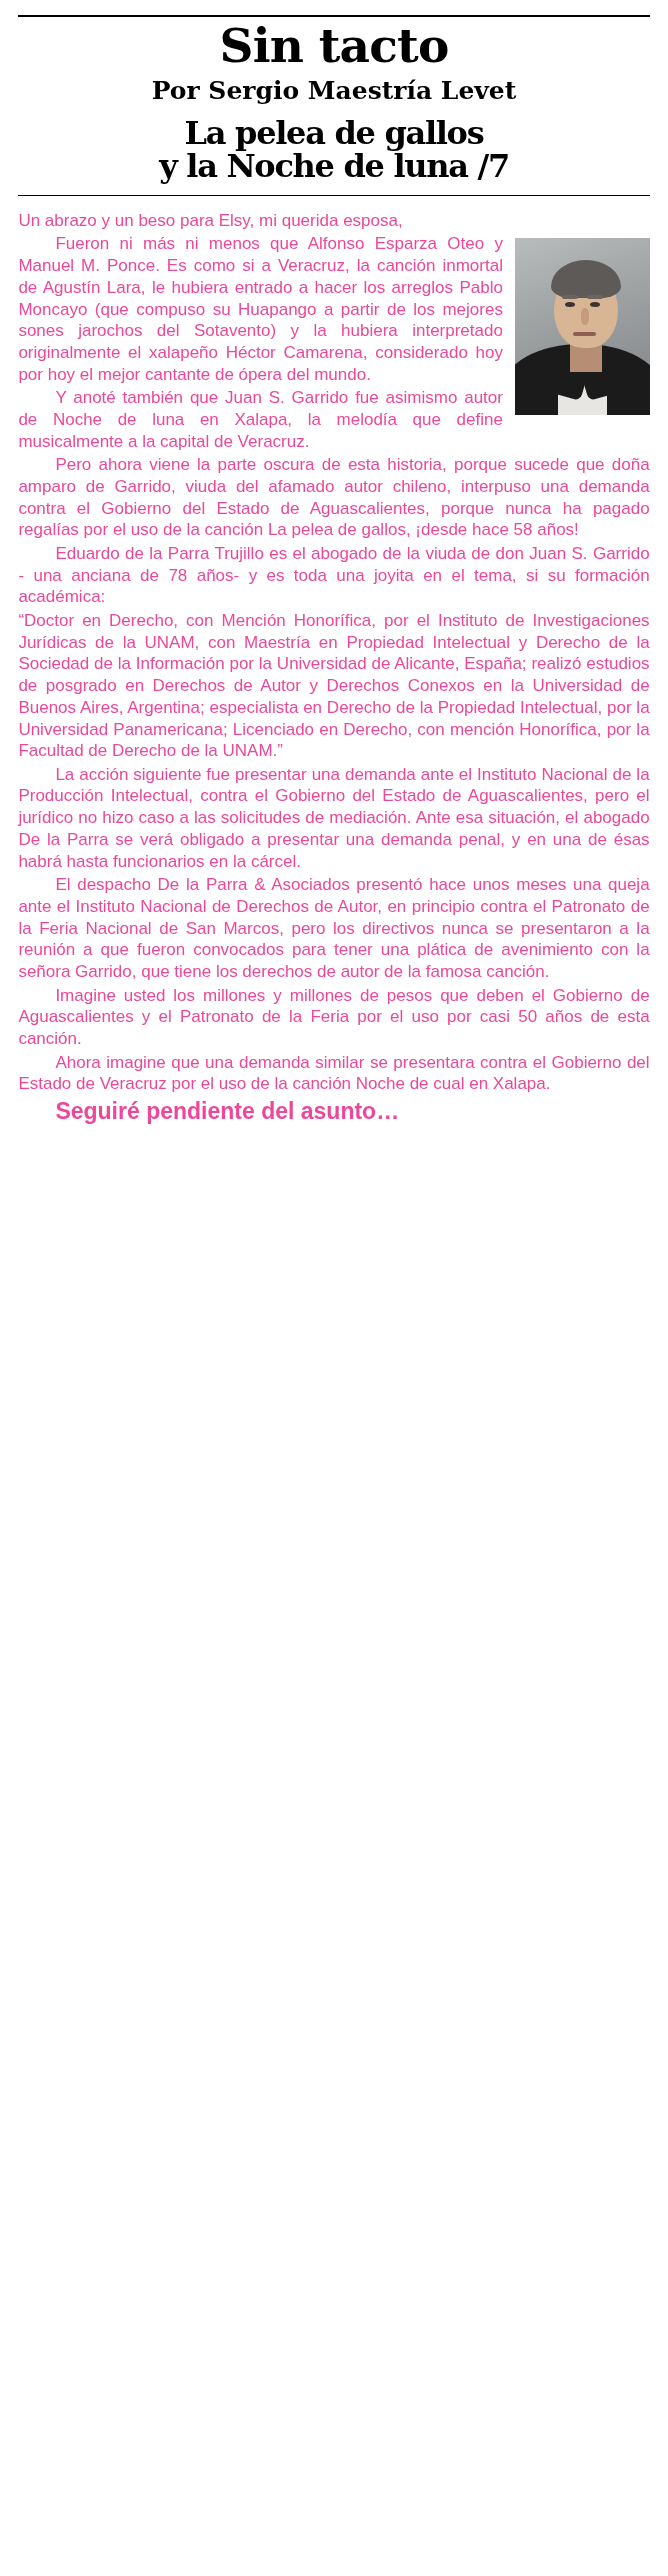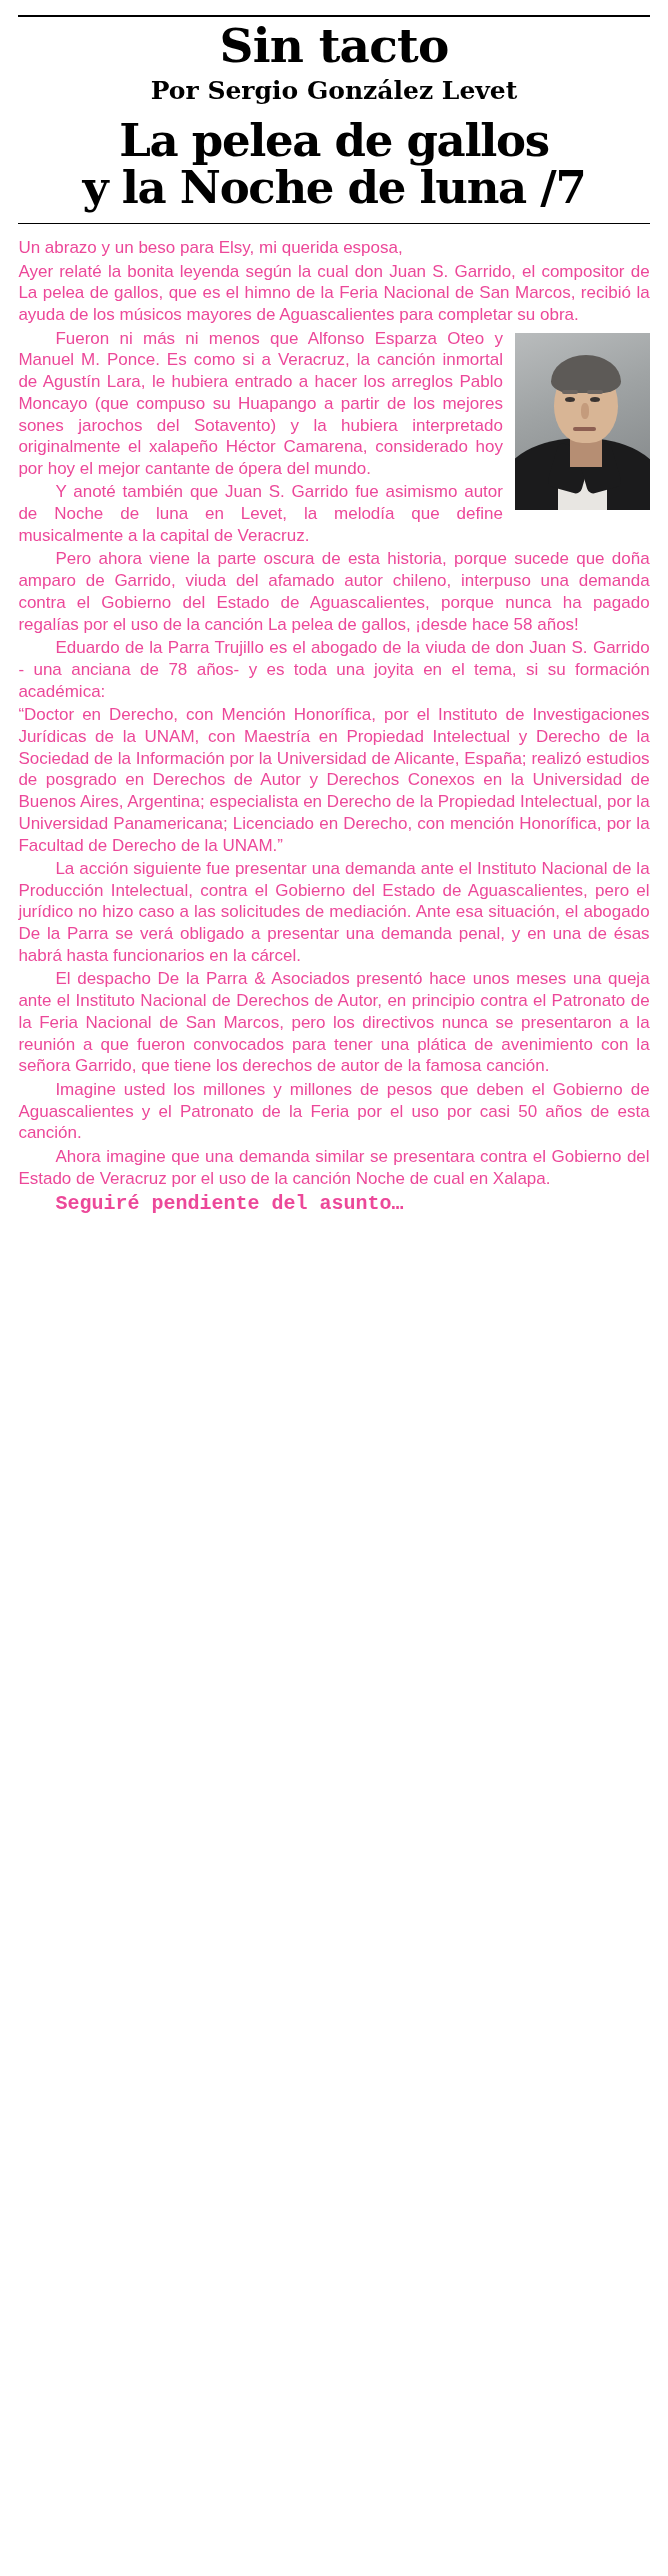--- a/index.html
+++ b/index.html
@@ -37,21 +37,21 @@
     font-family: "DejaVu Serif", serif;
     font-weight: bold;
     font-size: 25px;
     line-height: 1.1;
     margin: 8.4px 0 11.7px 0;
   }
   .headline {
     text-align: center;
     font-family: "DejaVu Serif", serif;
     font-weight: bold;
-    font-size: 45px;
+    font-size: 32px;
     line-height: 1.05;
     letter-spacing: -1.3px;
     margin: 5px 0 6.7px 0;
   }
   .headline .l2 {
     display: block;
   }
   .divider {
     border-top: 1.7px solid #000;
     margin: 11.7px 0 13.4px 0;
@@ -188,55 +188,53 @@
   .photo .mouth {
     position: absolute;
     left: 58px;
     top: 94px;
     width: 23.4px;
     height: 4.2px;
     background: #8d5f52;
     border-radius: 2.5px;
   }
   .closing {
-    font-size: 20px;
+    font-size: 23px;
     font-weight: bold;
     margin-top: 8.4px;
     text-indent: 18.4px;
-    font-family: Liberation Mono, monospace;
   }
   .clearfix::after {
     content: "";
     display: block;
     clear: both;
   }
 </style>
 </head>
 <body>
 
 <div class="page">
 
   <div class="rule"></div>
 
   <div class="kicker">Sin tacto</div>
 
-  <div class="byline">Por Sergio González Levet</div>
+  <div class="byline">Por Sergio Maestría Levet</div>
 
   <div class="headline">
     <span>La pelea de gallos</span>
     <span class="l2">y la Noche de luna /7</span>
   </div>
 
   <div class="divider"></div>
 
   <div class="body clearfix">
 
     <p class="noindent dedication">Un abrazo y un beso para Elsy, mi querida esposa,</p>
 
-    <p class="noindent">Ayer relaté la bonita leyenda según la cual don Juan S. Garrido, el compositor de La pelea de gallos, que es el himno de la Feria Nacional de San Marcos, recibió la ayuda de los músicos mayores de Aguascalientes para completar su obra.</p>
 
     <div class="photo-wrap">
       <div class="photo">
         <div class="bg"></div>
         <div class="shoulders"></div>
         <div class="shirt"></div>
         <div class="collarL"></div>
         <div class="collarR"></div>
         <div class="neck"></div>
         <div class="head"></div>
@@ -244,21 +242,21 @@
         <div class="browL"></div>
         <div class="browR"></div>
         <div class="eyeL"></div>
         <div class="eyeR"></div>
         <div class="nose"></div>
         <div class="mouth"></div>
       </div>
     </div>
 
     <p>Fueron ni más ni menos que Alfonso Esparza Oteo y Manuel M. Ponce. Es como si a Veracruz, la canción inmortal de Agustín Lara, le hubiera entrado a hacer los arreglos Pablo Moncayo (que compuso su Huapango a partir de los mejores sones jarochos del Sotavento) y la hubiera interpretado originalmente el xalapeño Héctor Camarena, considerado hoy por hoy el mejor cantante de ópera del mundo.</p>
-    <p>Y anoté también que Juan S. Garrido fue asimismo autor de Noche de luna en Levet, la melodía que define musicalmente a la capital de Veracruz.</p>
+    <p>Y anoté también que Juan S. Garrido fue asimismo autor de Noche de luna en Xalapa, la melodía que define musicalmente a la capital de Veracruz.</p>
     <p>Pero ahora viene la parte oscura de esta historia, porque sucede que doña amparo de Garrido, viuda del afamado autor chileno, interpuso una demanda contra el Gobierno del Estado de Aguascalientes, porque nunca ha pagado regalías por el uso de la canción La pelea de gallos, ¡desde hace 58 años!</p>
     <p>Eduardo de la Parra Trujillo es el abogado de la viuda de don Juan S. Garrido - una anciana de 78 años- y es toda una joyita en el tema, si su formación académica:</p>
     <p class="noindent">“Doctor en Derecho, con Mención Honorífica, por el Instituto de Investigaciones Jurídicas de la UNAM, con Maestría en Propiedad Intelectual y Derecho de la Sociedad de la Información por la Universidad de Alicante, España; realizó estudios de posgrado en Derechos de Autor y Derechos Conexos en la Universidad de Buenos Aires, Argentina; especialista en Derecho de la Propiedad Intelectual, por la Universidad Panamericana; Licenciado en Derecho, con mención Honorífica, por la Facultad de Derecho de la UNAM.”</p>
     <p>La acción siguiente fue presentar una demanda ante el Instituto Nacional de la Producción Intelectual, contra el Gobierno del Estado de Aguascalientes, pero el jurídico no hizo caso a las solicitudes de mediación. Ante esa situación, el abogado De la Parra se verá obligado a presentar una demanda penal, y en una de ésas habrá hasta funcionarios en la cárcel.</p>
     <p>El despacho De la Parra &amp; Asociados presentó hace unos meses una queja ante el Instituto Nacional de Derechos de Autor, en principio contra el Patronato de la Feria Nacional de San Marcos, pero los directivos nunca se presentaron a la reunión a que fueron convocados para tener una plática de avenimiento con la señora Garrido, que tiene los derechos de autor de la famosa canción.</p>
     <p>Imagine usted los millones y millones de pesos que deben el Gobierno de Aguascalientes y el Patronato de la Feria por el uso por casi 50 años de esta canción.</p>
     <p>Ahora imagine que una demanda similar se presentara contra el Gobierno del Estado de Veracruz por el uso de la canción Noche de cual en Xalapa.</p>
 
     <p class="closing">Seguiré pendiente del asunto…</p>
   </div>

